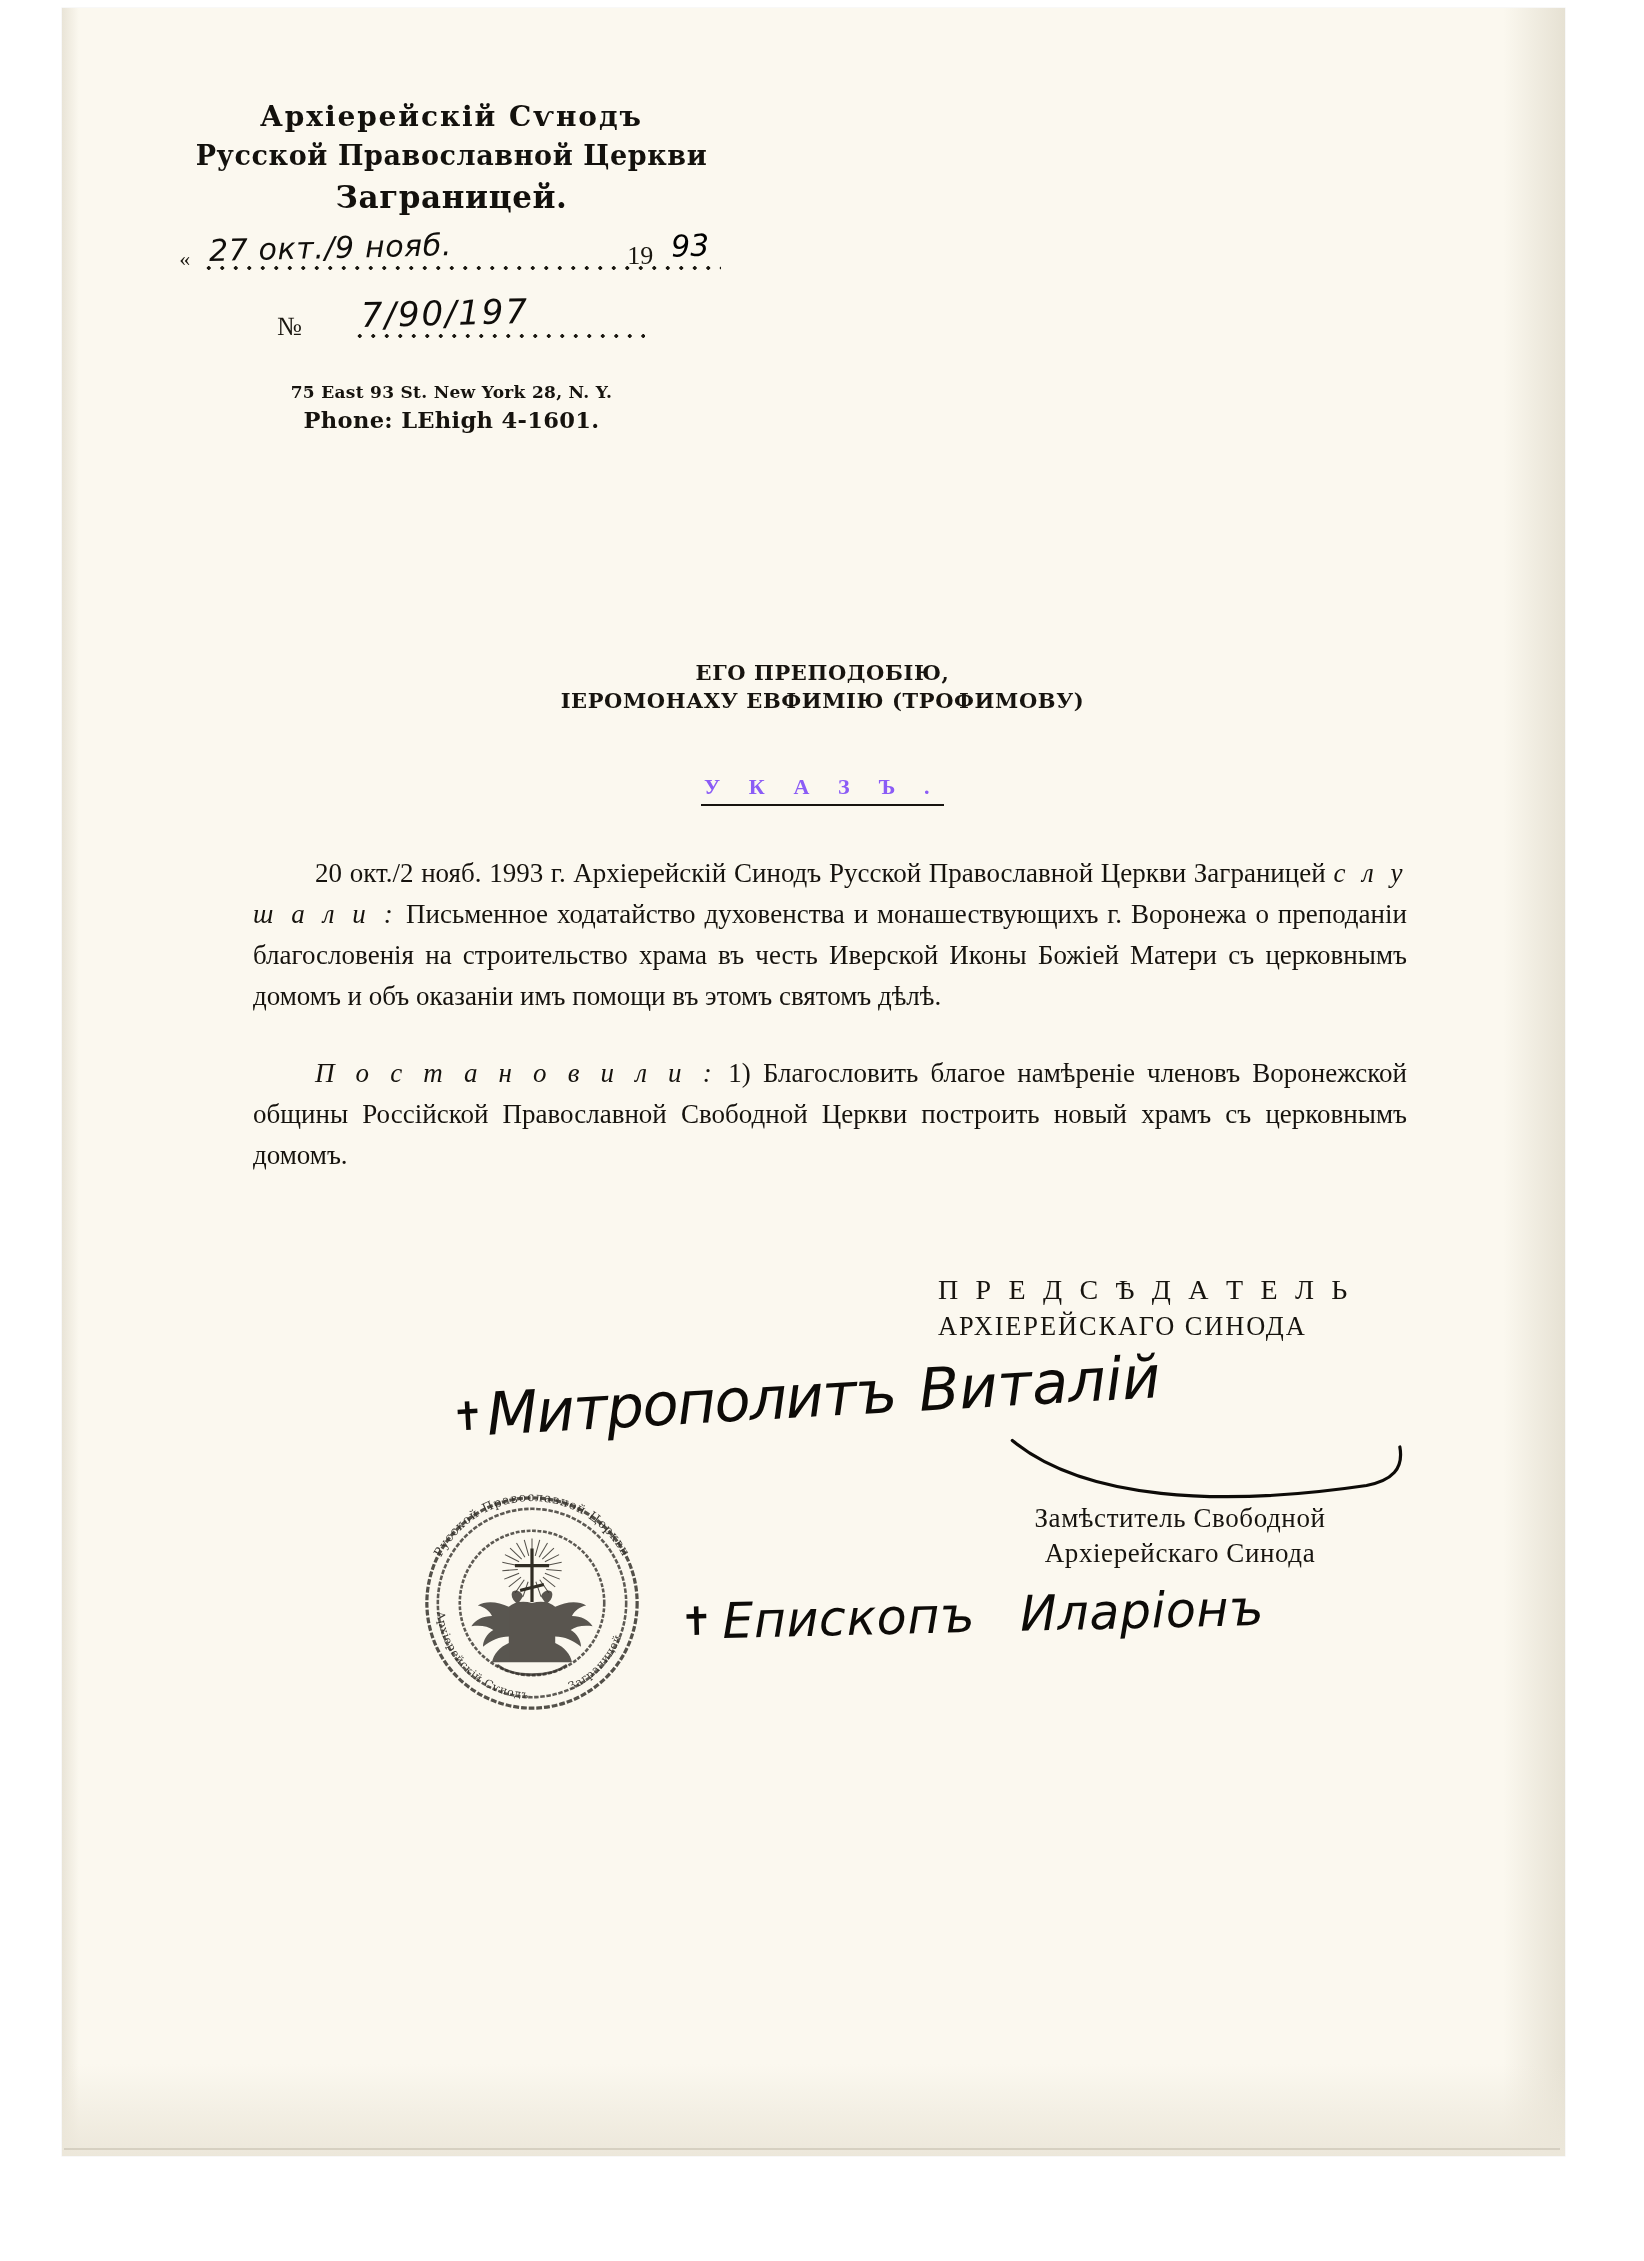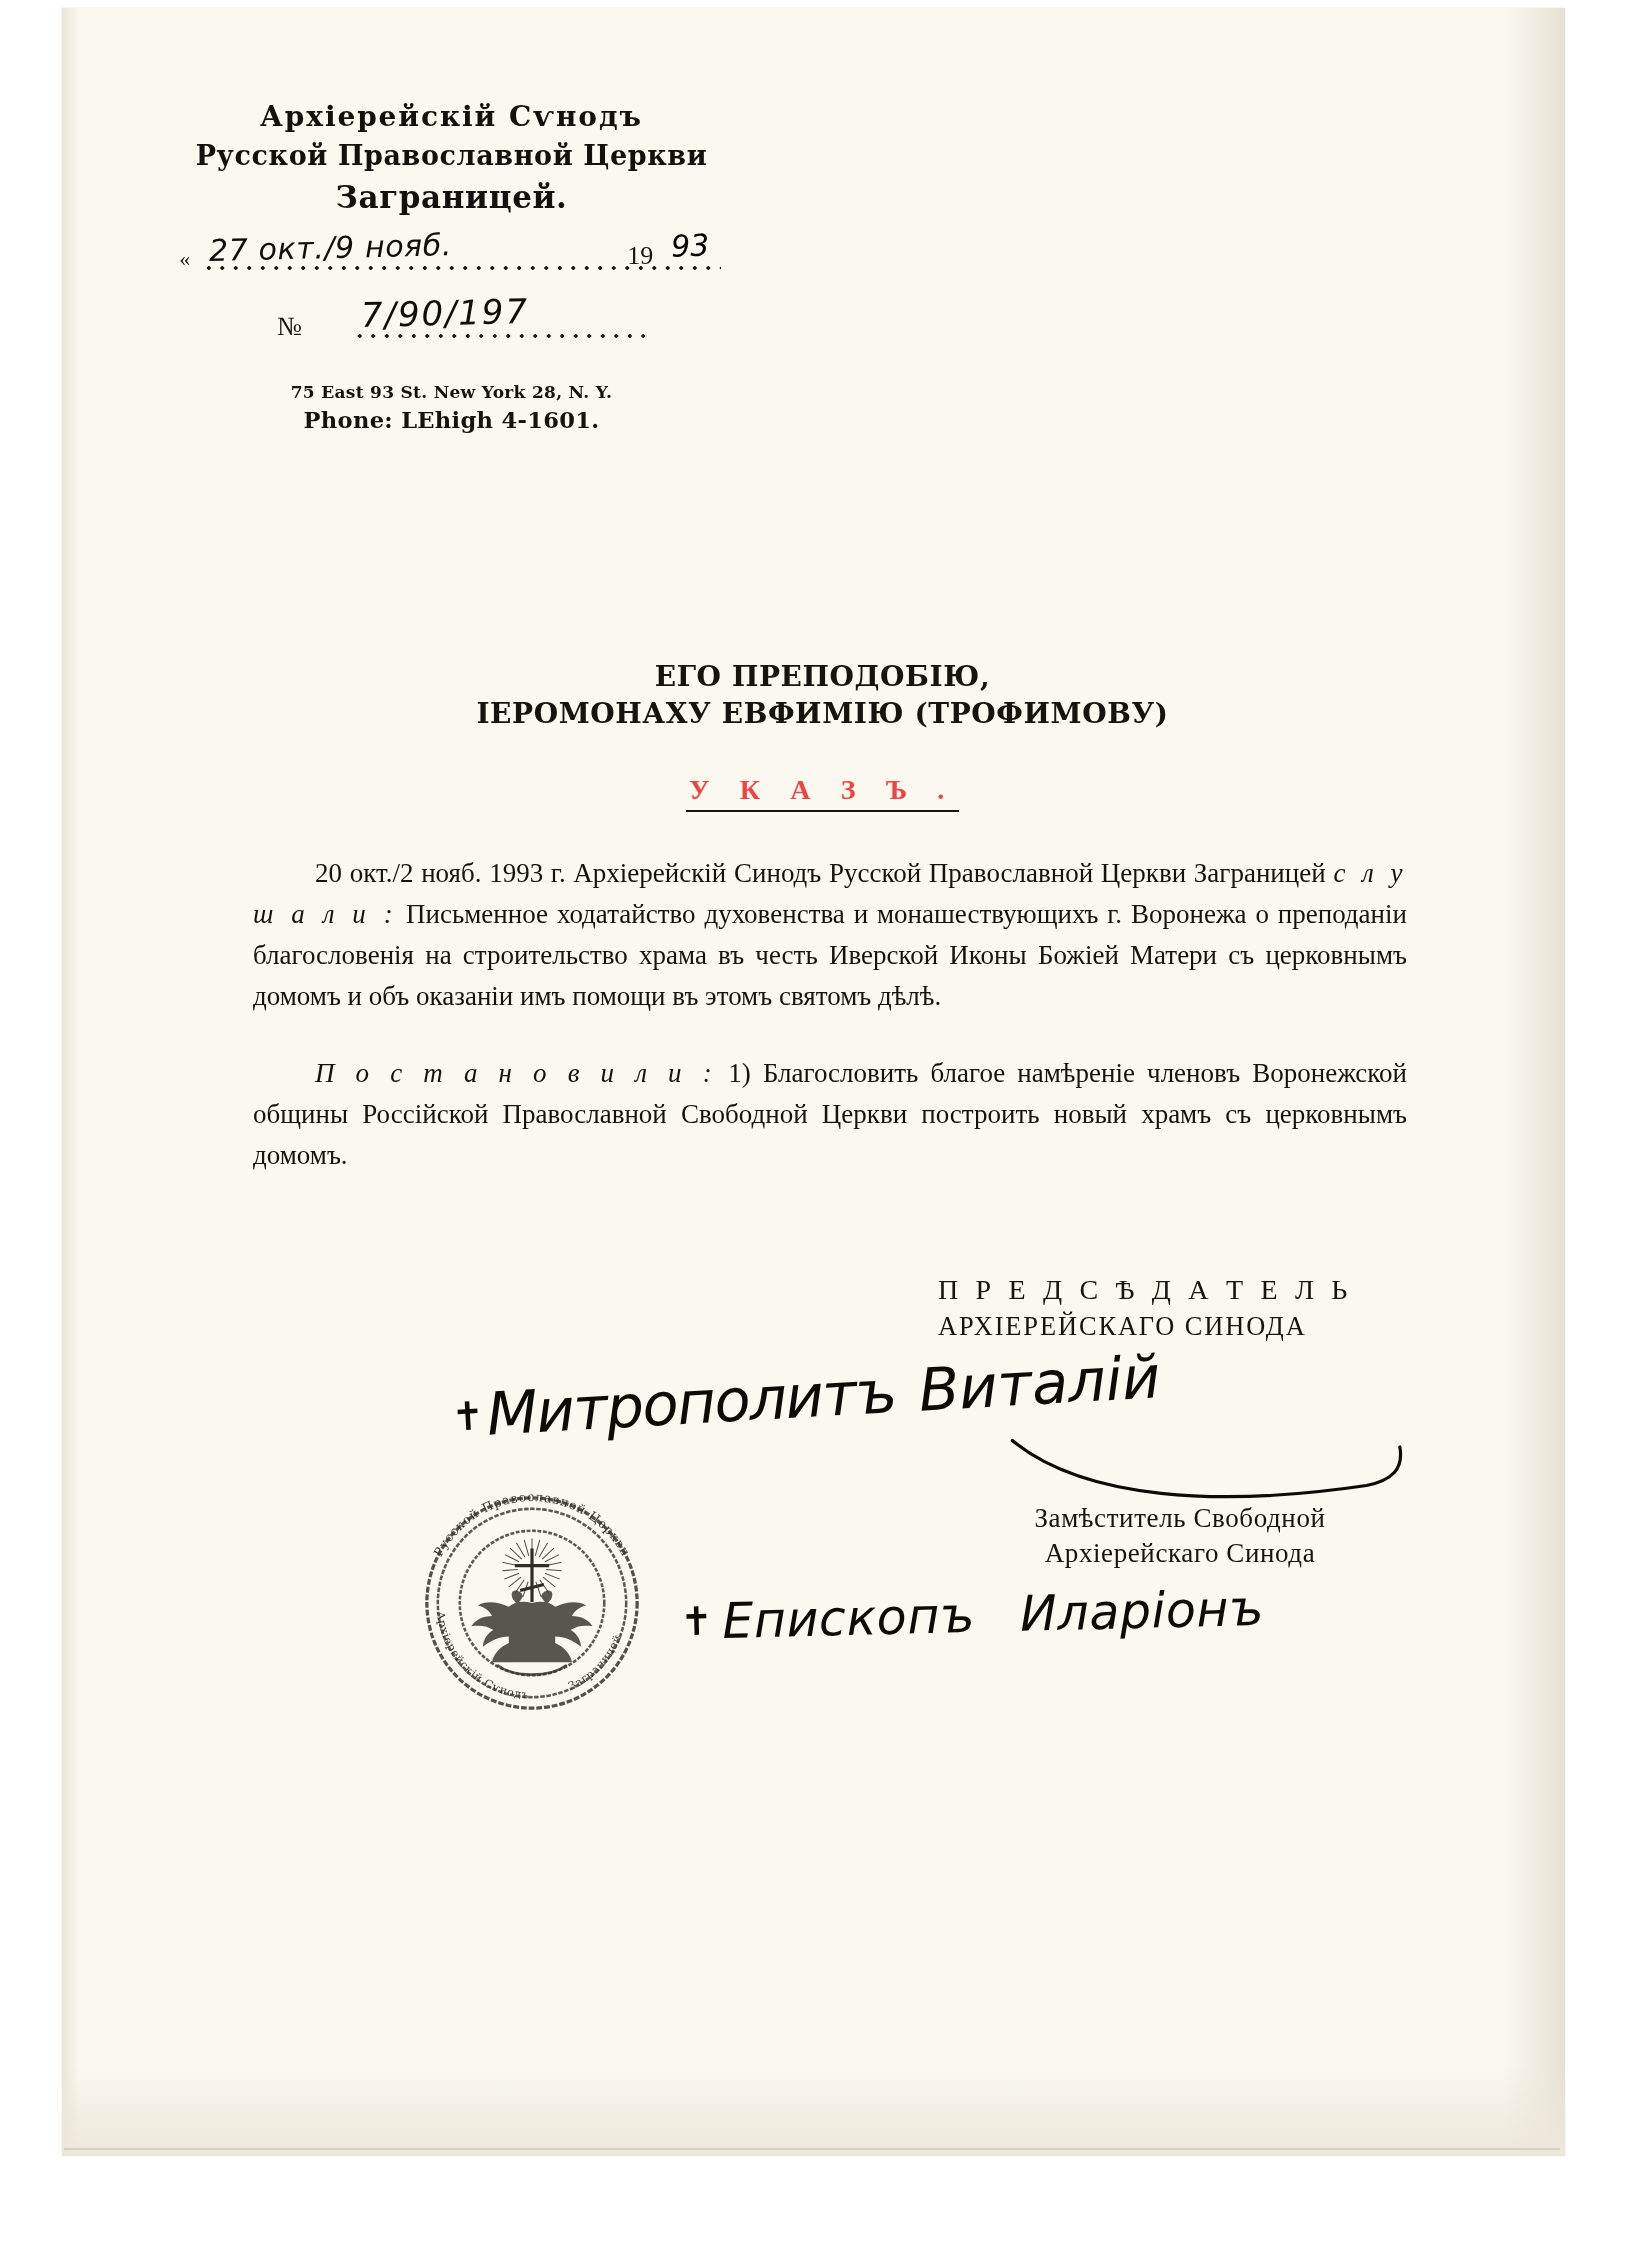--- a/index.html
+++ b/index.html
@@ -189,41 +189,41 @@
   .addressee {
     position: absolute;
     left: 0;
     top: 659px;
     width: 1645px;
     text-align: center;
   }
   .addressee div {
     font-family: "DejaVu Serif", serif;
     font-weight: 700;
-    font-size: 28px;
+    font-size: 21px;
     letter-spacing: 0.6px;
     color: #17140f;
     line-height: 1.32;
   }
 
   
   .ukaz-wrap {
     position: absolute;
     left: 0;
     top: 774px;
     width: 1645px;
     text-align: center;
   }
   .ukaz {
     display: inline-block;
     font-family: "Liberation Serif", serif;
     font-weight: 700;
-    font-size: 28px;
+    font-size: 22px;
     letter-spacing: 11.6px;
-    color: #ef4444;
+    color: #8b5cf6;
     border-bottom: 2.6px solid #17140f;
     padding: 0 2.6px 3.9px 2.6px;
   }
 
   
   .body-block {
     position: absolute;
     left: 253px;
     top: 853px;
     width: 1154px;

